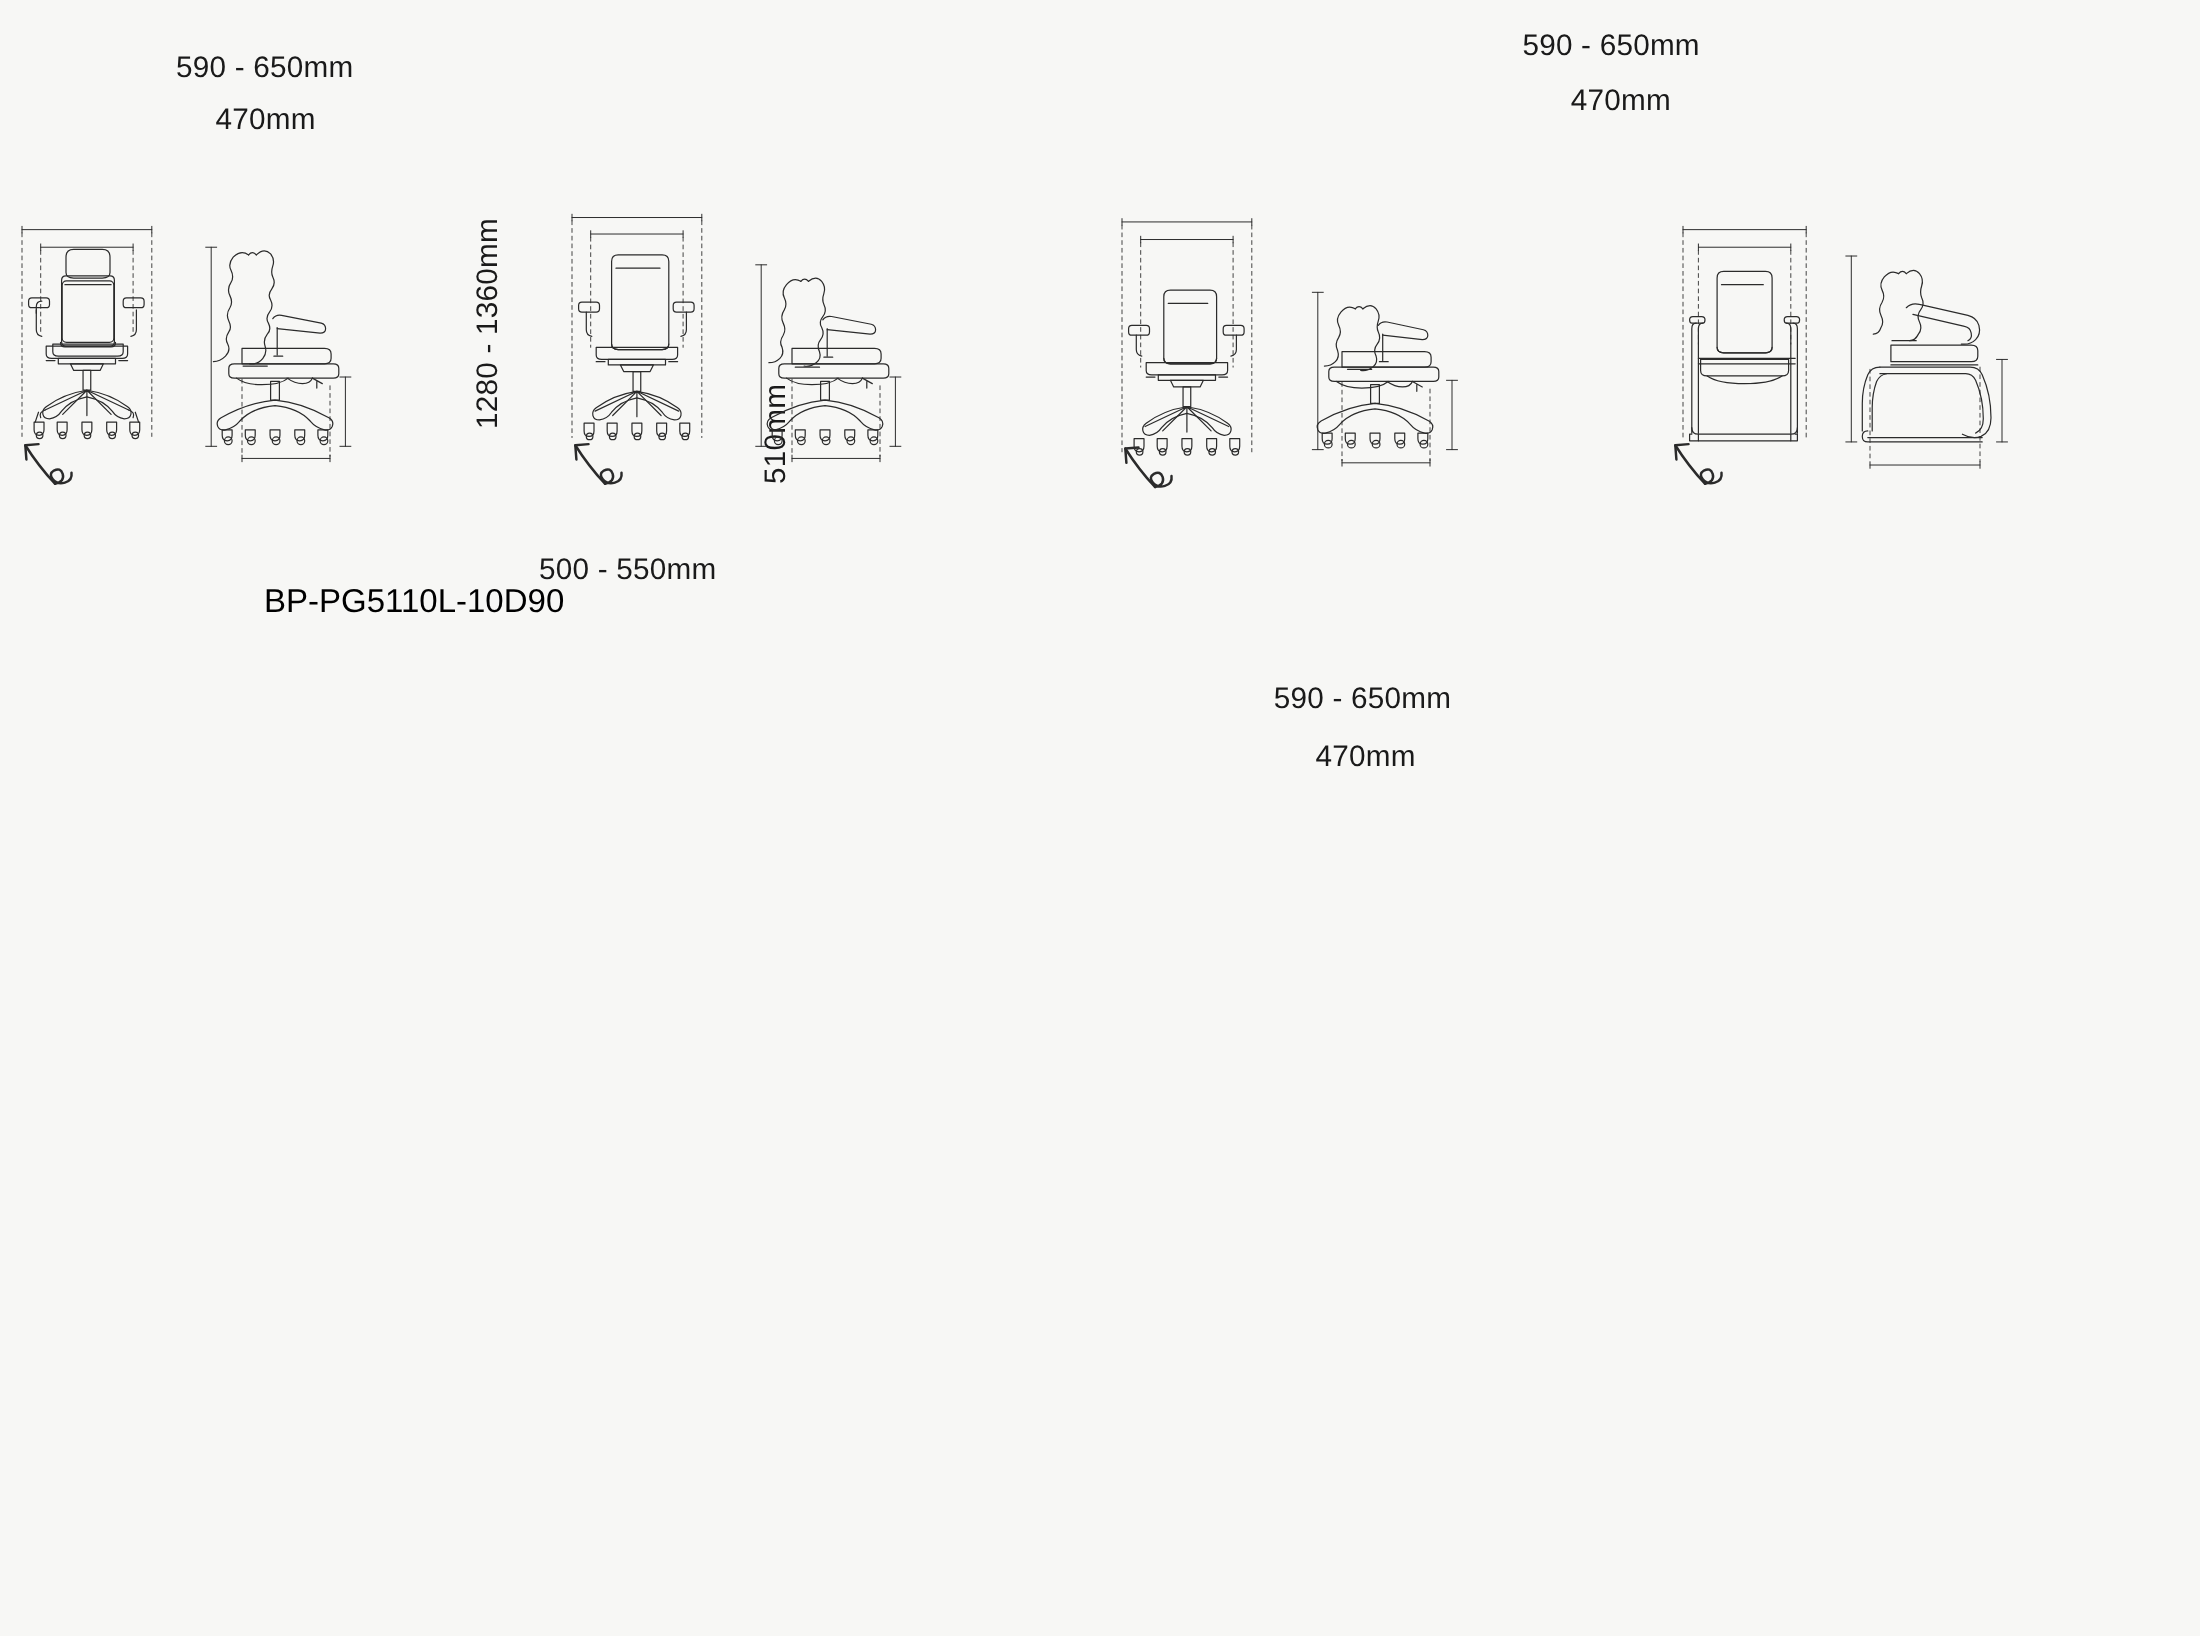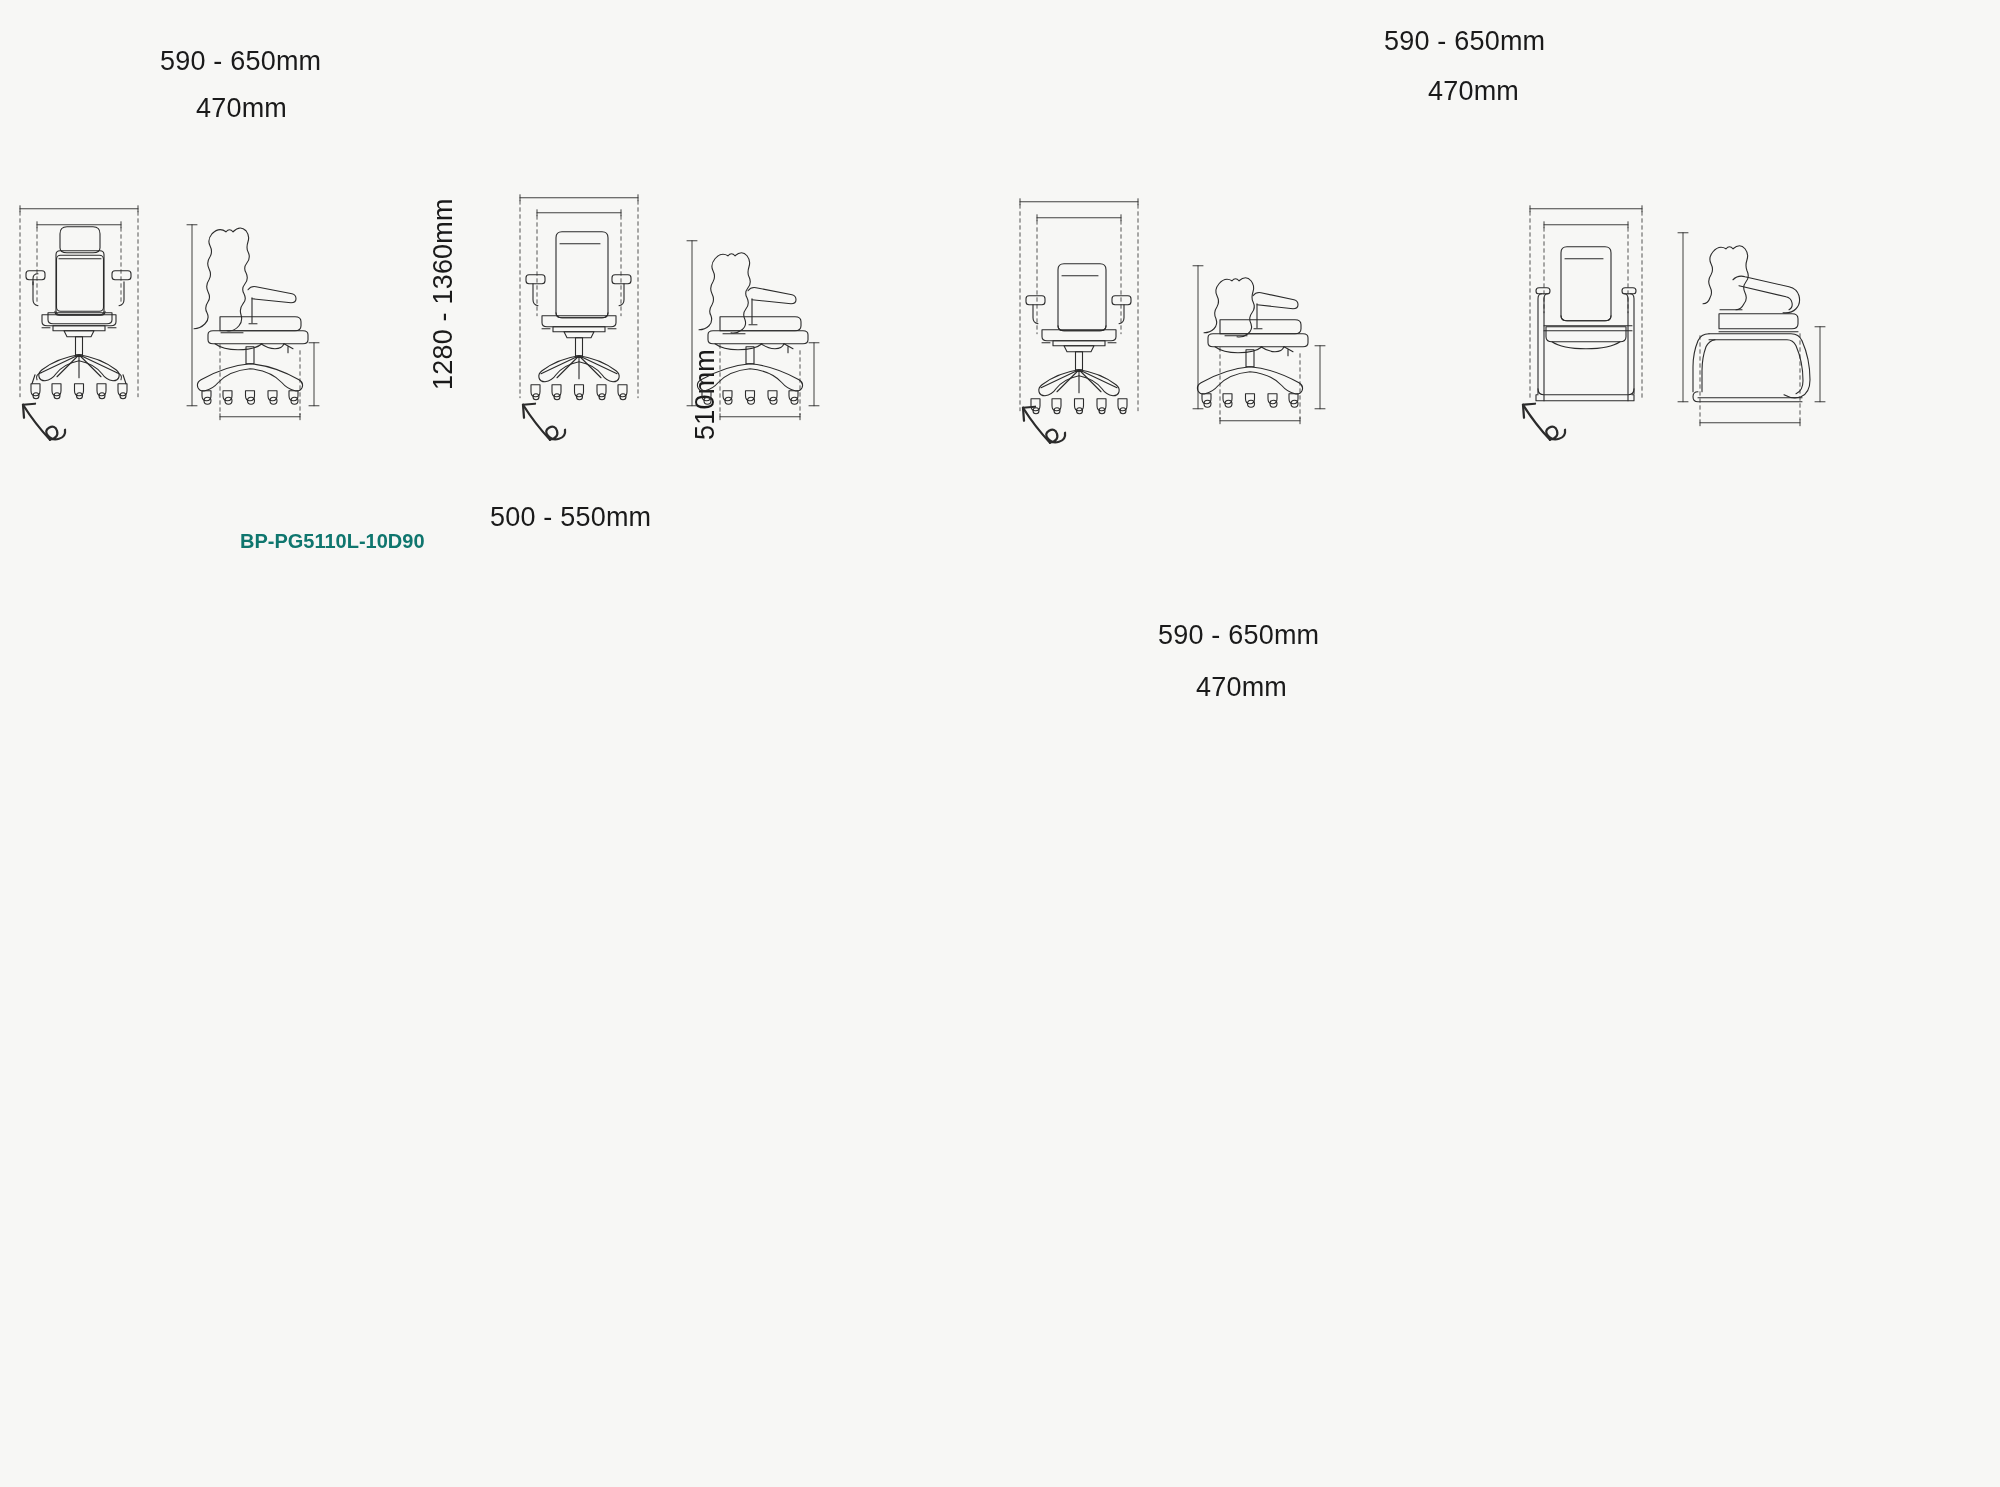--- a/index.html
+++ b/index.html
@@ -23,24 +23,23 @@
     letter-spacing:0.2px;
     white-space:nowrap;
     color:#1a1a1a;
   }
   .dim-label.vert{
     transform-origin:0 0;
     transform:rotate(-90deg);
   }
   .model-label{
     position:absolute;
-    font-size:20px;
+    font-size:30px;
     white-space:nowrap;
-    color:#0f766e;
-    font-weight:bold;
+    color:#000000;
   }
 </style>
 </head>
 <body>
 
 <div class="grid">
 
   <div class="cell">
     <div class="diagram">
       <svg viewBox="0 0 1000 744" xmlns="http://www.w3.org/2000/svg">

